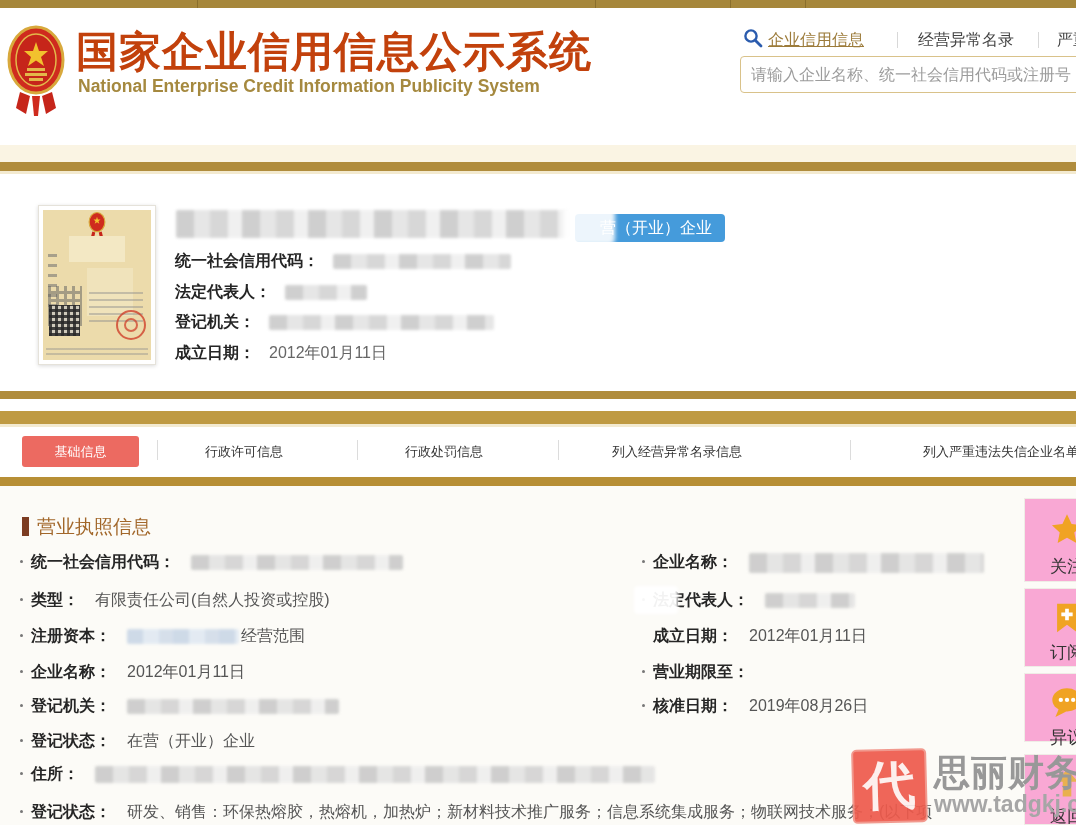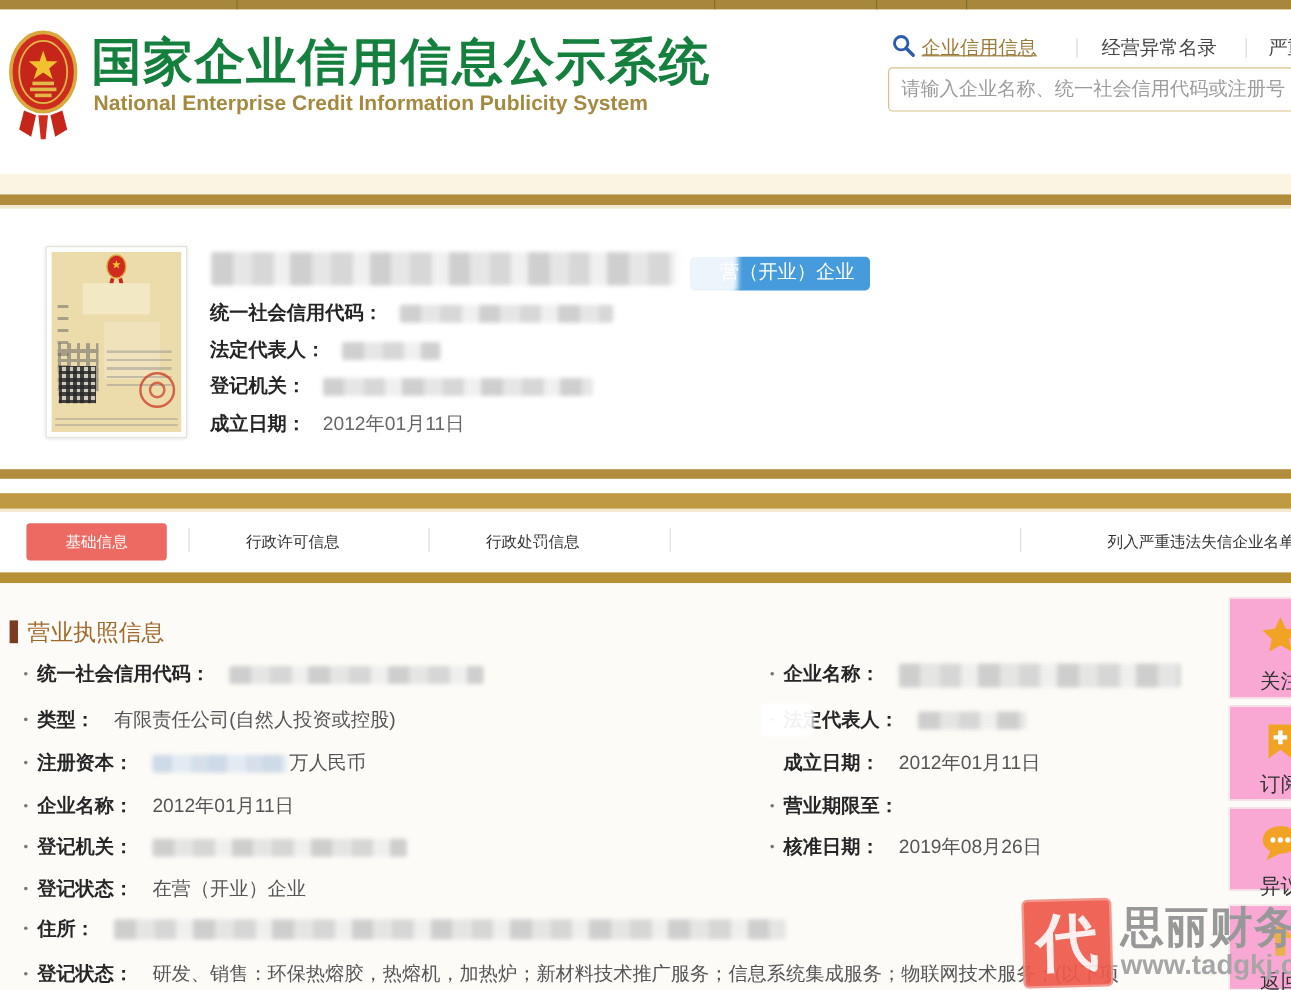--- a/index.html
+++ b/index.html
@@ -6,21 +6,21 @@
   .canvas{position:relative;width:1076px;height:825px;overflow:hidden;background:#fff;
           font-family:"Liberation Sans","DejaVu Sans",sans-serif;}
 
   
   .topbar{position:absolute;left:0;top:0;width:1076px;height:8px;background:#a6873b;border-bottom:1px solid #f0e4bd;}
   .tsep{position:absolute;top:0;width:1px;height:8px;background:#8a6f2c;}
 
   
   .header{position:absolute;left:0;top:8px;width:1076px;height:137px;background:#fff;}
   .emblem{position:absolute;left:6px;top:14px;}
-  .site-title{position:absolute;left:76px;top:16px;font-size:42px;font-weight:bold;color:#15803d;letter-spacing:1px;white-space:nowrap;}
+  .site-title{position:absolute;left:76px;top:16px;font-size:42px;font-weight:bold;color:#c2410c;letter-spacing:1px;white-space:nowrap;}
   .site-subtitle{position:absolute;left:78px;top:68px;font-size:17.5px;font-weight:bold;color:#a5893f;white-space:nowrap;}
   .search-icon{position:absolute;left:742px;top:19px;}
   .navlink{position:absolute;top:22px;font-size:16px;color:#444;text-decoration:none;white-space:nowrap;cursor:pointer;}
   .navlink.active{color:#9c7b3a;text-decoration:underline;font-family:Liberation Serif, serif;}
   .vsep{position:absolute;top:24px;width:1px;height:16px;background:#d8d8d8;}
   .search{position:absolute;left:740px;top:48px;width:350px;height:35px;border:1px solid #d9c28a;border-radius:4px;
           padding:0 0 0 10px;font-size:16px;color:#333;outline:none;background:#fff;font-family:inherit;}
   .search::placeholder{color:#9c9c9c;}
 
   
@@ -62,21 +62,21 @@
 
   
   .tabbar{position:absolute;left:0;top:427px;width:1076px;height:50px;background:#fff;}
   .tab{position:absolute;top:16px;font-size:13px;color:#333;white-space:nowrap;cursor:pointer;}
   .tab.active{left:22px;top:9px;width:117px;height:31px;background:#ec6a61;border-radius:3px;color:#fff;
               text-align:center;line-height:31px;}
   .tabsep{position:absolute;top:13px;width:1px;height:20px;background:#dcdcdc;}
 
   
   .content{position:absolute;left:0;top:486px;width:1076px;height:339px;background:#fcfbf7;}
-  .sec-title{position:absolute;left:8px;top:28px;white-space:nowrap;}
+  .sec-title{position:absolute;left:22px;top:28px;white-space:nowrap;}
   .sec-bar{display:inline-block;width:7px;height:19px;background:#7c3c22;vertical-align:-3px;margin-right:8px;}
   .sec-title span{font-size:19px;color:#a2672a;}
   .crow{position:absolute;white-space:nowrap;font-size:16px;color:#555;z-index:2;}
   .dot{display:inline-block;width:3px;height:3px;background:#777;border-radius:50%;vertical-align:4px;margin-right:8px;}
   .no-dot .dot{visibility:hidden;}
   .crow .lbl{font-weight:bold;color:#262626;margin-right:16px;}
   .white-patch{position:absolute;background:rgba(255,255,255,.94);filter:blur(1.5px);z-index:4;border-radius:4px;}
 
   
   .scard{position:absolute;left:1024px;width:86px;background:#f9a8d4;border:1px solid #efede6;box-sizing:border-box;
@@ -177,38 +177,39 @@
   <div class="gold-bar" style="top:411px;height:13px;background:#bf9a42"></div>
   <div class="pale-line" style="top:424px"></div>
 
   <div class="tabbar">
     <div class="tab active">基础信息</div>
     <i class="tabsep" style="left:157px"></i>
     <div class="tab" style="left:205px">行政许可信息</div>
     <i class="tabsep" style="left:357px"></i>
     <div class="tab" style="left:405px">行政处罚信息</div>
     <i class="tabsep" style="left:558px"></i>
+    <div class="tab" style="left:612px">列入经营异常名录信息</div>
     <i class="tabsep" style="left:850px"></i>
     <div class="tab" style="left:923px">列入严重违法失信企业名单信息</div>
   </div>
   <div class="gold-bar" style="top:477px;height:9px;background:#b78f35"></div>
 
   <div class="content">
     <div class="sec-title">
       <i class="sec-bar"></i><span>营业执照信息</span>
     </div>
 
     <div class="crow" style="left:20px;top:66px">
       <i class="dot"></i><span class="lbl">统一社会信用代码：</span><span class="rd" style="width:212px"></span>
     </div>
     <div class="crow" style="left:20px;top:104px">
       <i class="dot"></i><span class="lbl">类型：</span><span>有限责任公司(自然人投资或控股)</span>
     </div>
     <div class="crow" style="left:20px;top:140px">
-      <i class="dot"></i><span class="lbl">注册资本：</span><span class="rd rd-blue" style="width:112px;margin-right:2px"></span><span>万人民币</span>
+      <i class="dot"></i><span class="lbl">注册资本：</span><span class="rd rd-blue" style="width:112px;margin-right:2px"></span><span>经营范围</span>
     </div>
     <div class="crow" style="left:20px;top:176px">
       <i class="dot"></i><span class="lbl">企业名称：</span><span>2012年01月11日</span>
     </div>
     <div class="crow" style="left:20px;top:210px">
       <i class="dot"></i><span class="lbl">登记机关：</span><span class="rd" style="width:212px"></span>
     </div>
     <div class="crow" style="left:20px;top:245px">
       <i class="dot"></i><span class="lbl">登记状态：</span><span>在营（开业）企业</span>
     </div>

